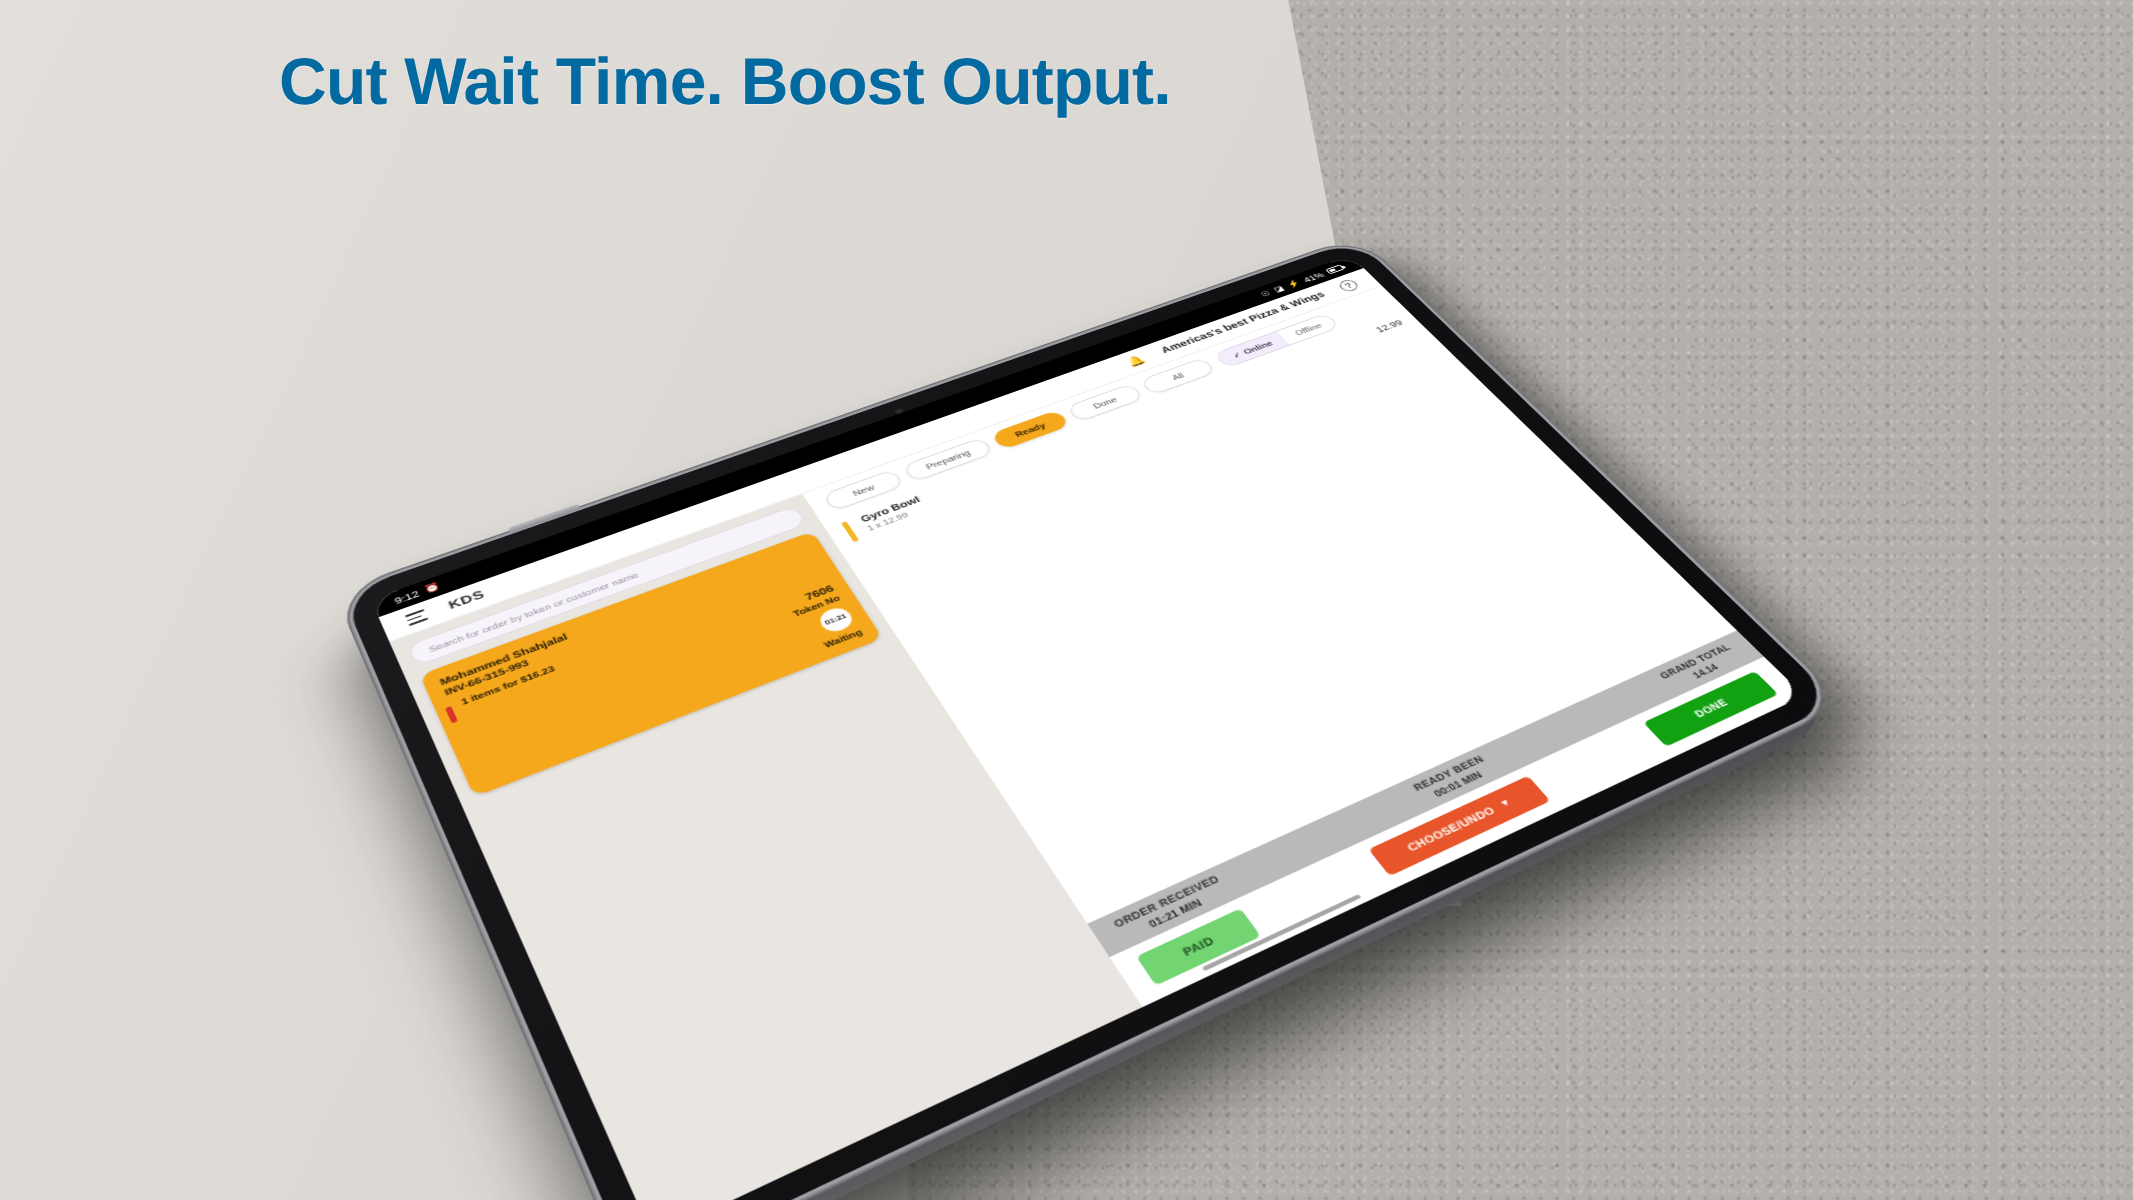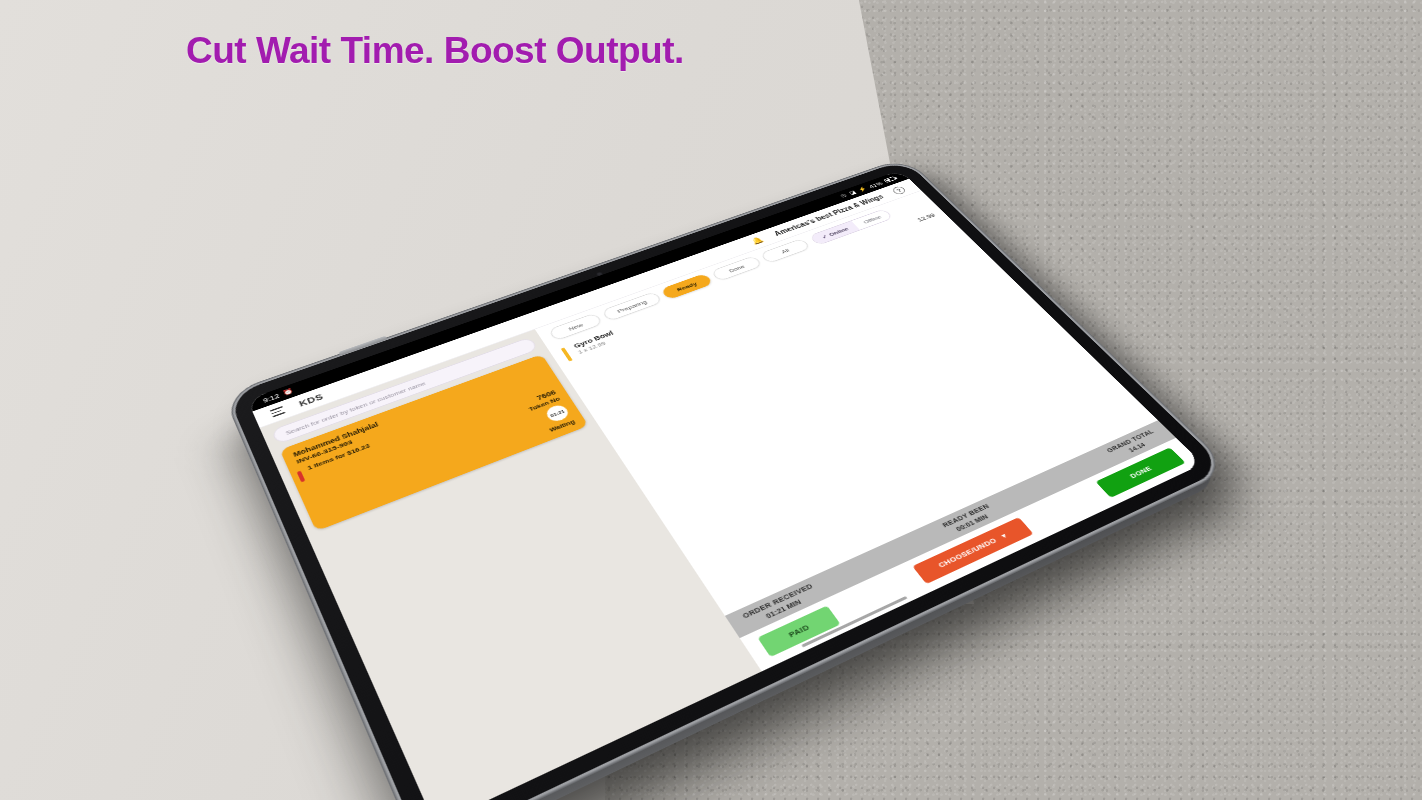--- a/index.html
+++ b/index.html
@@ -42,22 +42,22 @@
     opacity:.5;
   }
   .bg-ledge {
     position:absolute; left:455px; top:596px; width:150px; height:205px;
     background:linear-gradient(160deg,#cfccc8,#c2bfbb);
   }
 
   
   .headline {
     position:absolute; left:186px; top:30px;
-    font-size:37px; font-weight:bold; letter-spacing:-0.5px;
-    color:#a21caf; white-space:nowrap;
+    font-size:44px; font-weight:bold; letter-spacing:-0.5px;
+    color:#0369a1; white-space:nowrap;
     text-shadow:0 1px 1px rgba(255,255,255,.5);
   }
 
   
   .scene { position:absolute; left:0; top:0; width:1422px; height:800px;
            perspective:1500px; perspective-origin:50% 42%; }
 
   .tablet-shadow {
     position:absolute; left:300px; top:160px;
     width:830px; height:560px;

